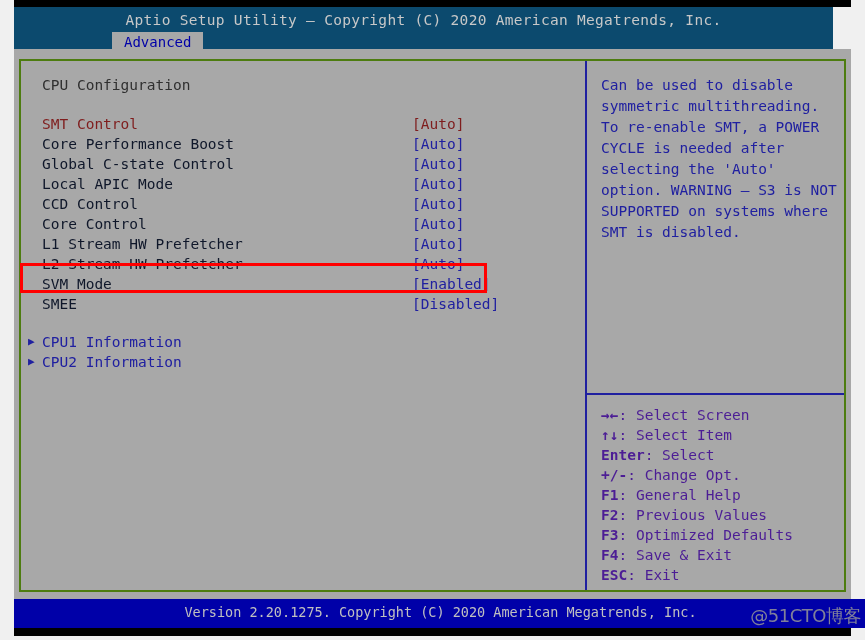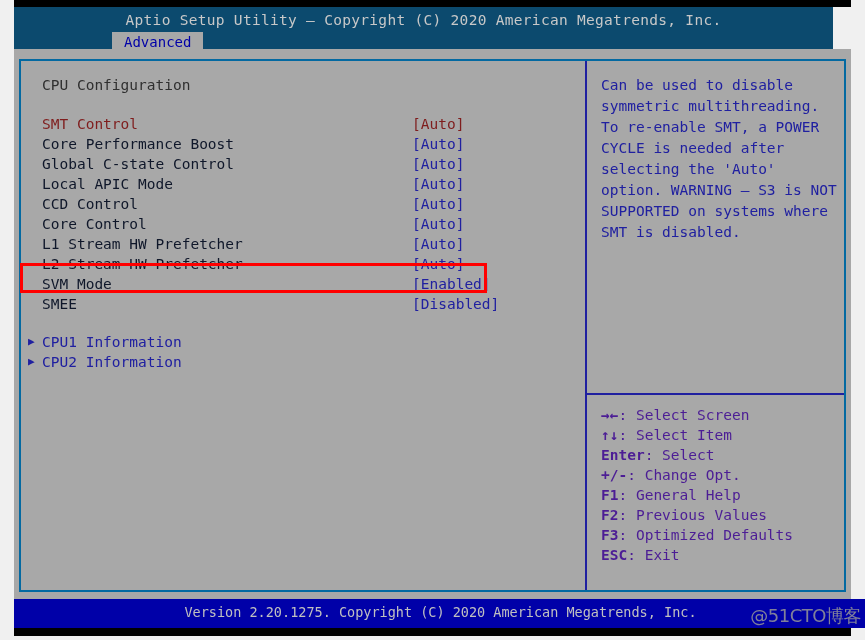--- a/index.html
+++ b/index.html
@@ -63,21 +63,21 @@
     position: absolute;
     left: 14px; top: 49px; width: 837px; height: 550px;
     background: #a8a8a8;
   }
 
   
   .panel {
     position: absolute;
     left: 19px; top: 59px;
     width: 827px; height: 533px;
-    border: 2px solid #0369a1;
+    border: 2px solid #4d7c0f;
     box-sizing: border-box;
     background: #a8a8a8;
   }
   .panel-divider-v {
     position: absolute;
     left: 564px; top: 0; width: 2px; height: 529px;
     background: #2020a0;
   }
   .panel-divider-h {
     position: absolute;
@@ -264,20 +264,21 @@
 SUPPORTED on systems where
 SMT is disabled.</div>
       <div class="nav-list" id="nav-list">
           <div class="nav-row"><span class="nav-key">→←</span><span>: Select Screen</span></div>
           <div class="nav-row"><span class="nav-key">↑↓</span><span>: Select Item</span></div>
           <div class="nav-row"><span class="nav-key">Enter</span><span>: Select</span></div>
           <div class="nav-row"><span class="nav-key">+/-</span><span>: Change Opt.</span></div>
           <div class="nav-row"><span class="nav-key">F1</span><span>: General Help</span></div>
           <div class="nav-row"><span class="nav-key">F2</span><span>: Previous Values</span></div>
           <div class="nav-row"><span class="nav-key">F3</span><span>: Optimized Defaults</span></div>
+          <div class="nav-row"><span class="nav-key">F4</span><span>: Save &amp; Exit</span></div>
           <div class="nav-row"><span class="nav-key">ESC</span><span>: Exit</span></div>
         </div>
     </div>
   </div>
 
   <div class="annotation-box"></div>
 
   <div class="footer-bar">
     <div class="footer-text">Version 2.20.1275. Copyright (C) 2020 American Megatrends, Inc.</div>
   </div>

